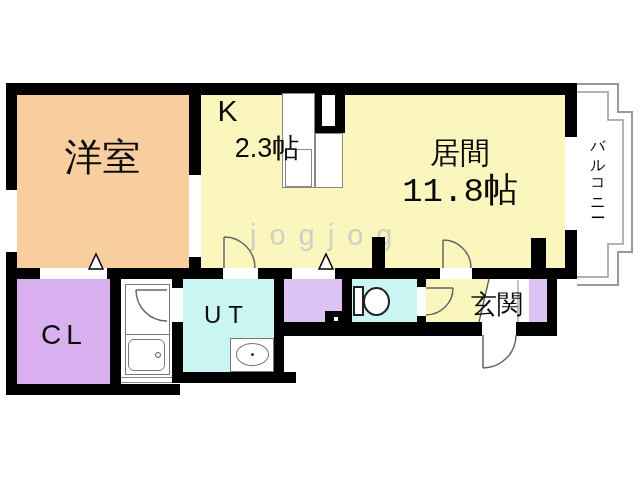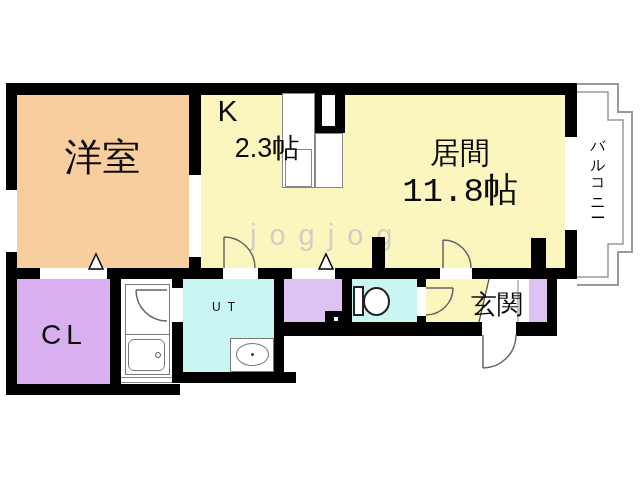--- a/index.html
+++ b/index.html
@@ -126,16 +126,16 @@
   <div class="label" style="left:212px;top:133px;width:110px;font-size:27px;">2.3帖</div>
 
   <div class="label" style="left:385px;top:138px;width:150px;font-family:Liberation Mono, monospace;">
     <div style="font-size:30px;">居間</div>
     <div style="font-size:34px;">11.8帖</div>
   </div>
 
   <div id="balcony-label">バルコニー</div>
 
   <div class="label" style="left:28px;top:319px;width:72px;font-size:28px;letter-spacing:5px;">CL</div>
-  <div class="label" style="left:188px;top:301px;width:78px;font-size:12px;letter-spacing:7px;">UT</div>
+  <div class="label" style="left:188px;top:301px;width:78px;font-size:24px;letter-spacing:7px;">UT</div>
   <div class="label" style="left:461px;top:290px;width:72px;font-size:26px;">玄関</div>
 
 </div>
 
 </body></html>

